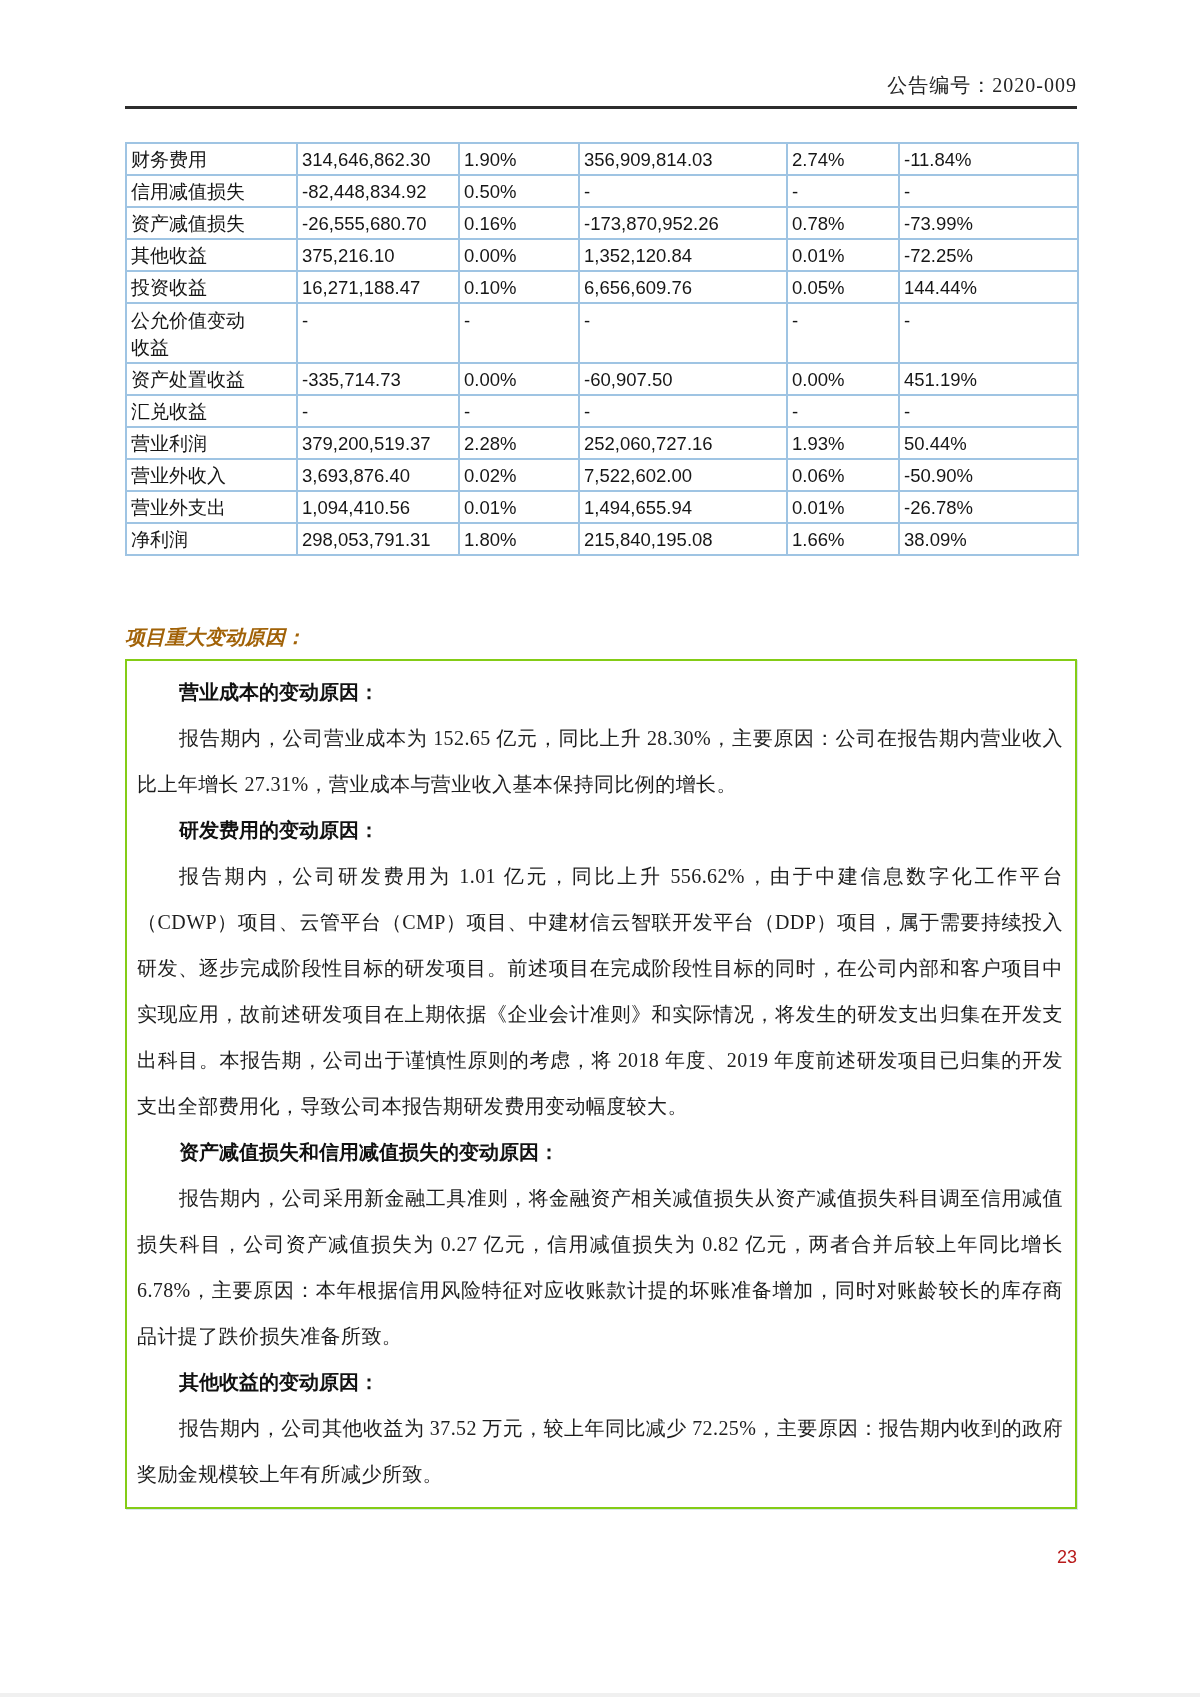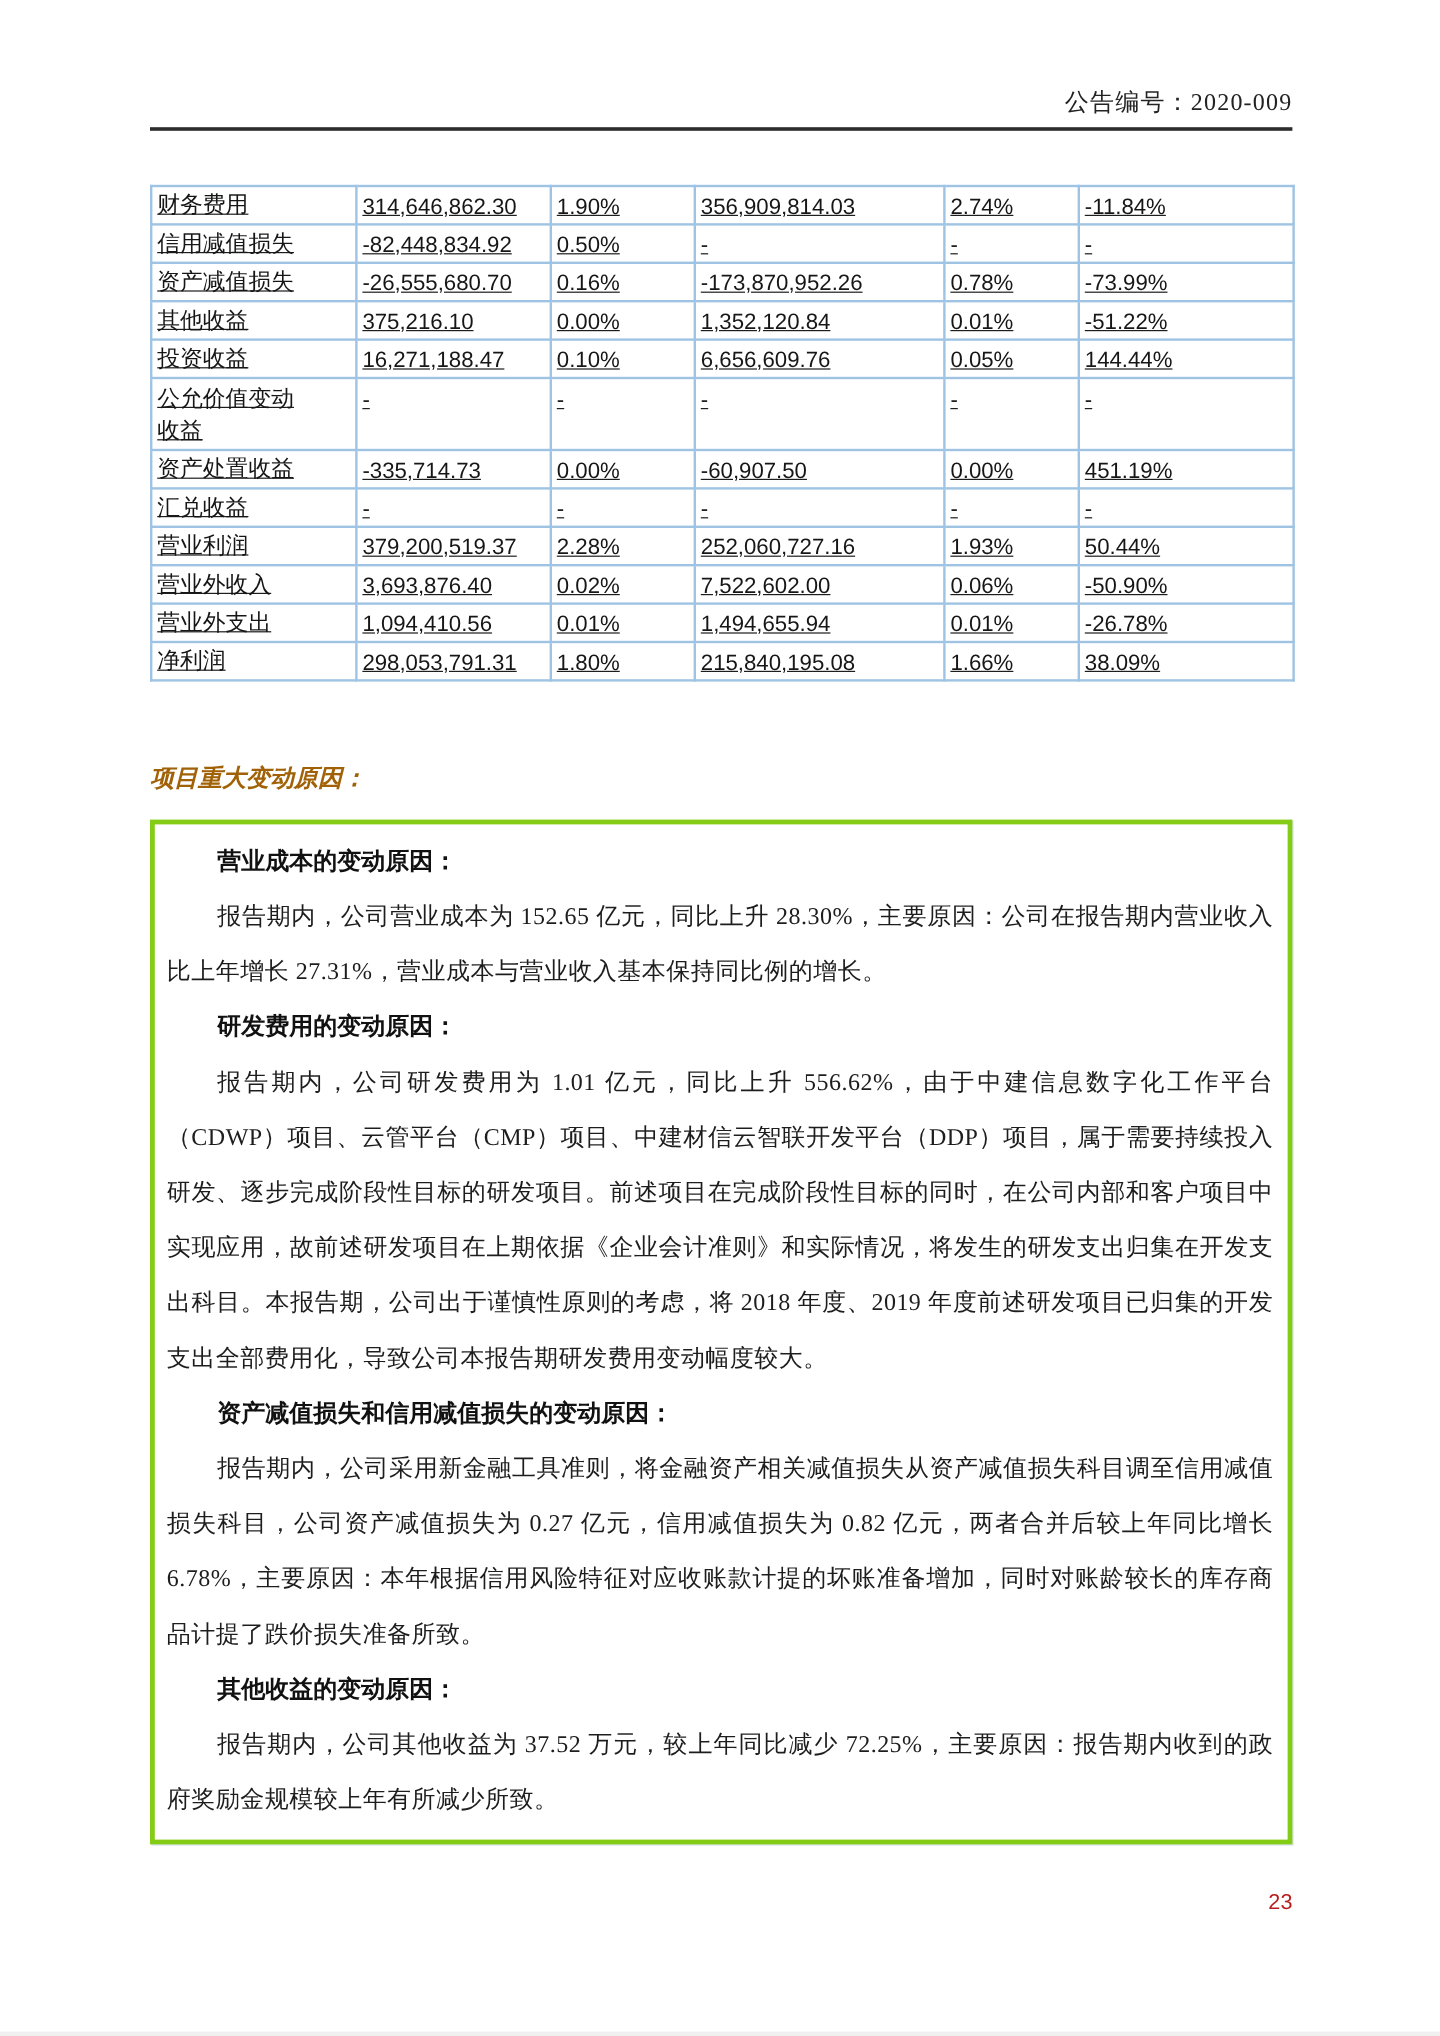--- a/index.html
+++ b/index.html
@@ -25,26 +25,25 @@
     color:#232323;
   }
   .header-rule{
     margin-top:7px;
     height:3px;
     background:#2d2d2d;
     border:none;
   }
   
   table.fin-table{
-    margin-top:45px;
+    margin-top:33px;
     width:952px;
     border-collapse:collapse;
     table-layout:fixed;
     font-size:19px;
-    text-decoration:underline;
   }
   table.fin-table td{
     border:2px solid #9fc4e3;
     height:28px;
     vertical-align:middle;
     padding:1px 4px;
     line-height:27px;
     color:#161616;
     overflow:hidden;
   }
@@ -67,22 +66,22 @@
   
   .section-title{
     margin-top:66px;
     font-weight:bold;
     font-size:20px;
     line-height:30px;
     color:#a16207;
     font-style:italic;
   }
   .reason-box{
-    margin-top:19px;
-    border:4px solid #84cc16;
+    margin-top:7px;
+    border:2px solid #84cc16;
     box-shadow:1px 1px 0 #d7e4ee;
     min-height:840px;
     padding:8px 12px 10px 10px;
     box-sizing:border-box;
   }
   .reason-heading{
     font-weight:bold;
     font-size:20px;
     line-height:46px;
     text-indent:42px;
@@ -155,21 +154,21 @@
     <td class="cell-num">-173,870,952.26</td>
     <td class="cell-num">0.78%</td>
     <td class="cell-num">-73.99%</td>
   </tr>
           <tr>
     <td class="cell-label">其他收益</td>
     <td class="cell-num">375,216.10</td>
     <td class="cell-num">0.00%</td>
     <td class="cell-num">1,352,120.84</td>
     <td class="cell-num">0.01%</td>
-    <td class="cell-num">-51.22%</td>
+    <td class="cell-num">-72.25%</td>
   </tr>
           <tr>
     <td class="cell-label">投资收益</td>
     <td class="cell-num">16,271,188.47</td>
     <td class="cell-num">0.10%</td>
     <td class="cell-num">6,656,609.76</td>
     <td class="cell-num">0.05%</td>
     <td class="cell-num">144.44%</td>
   </tr>
           <tr class="row-tall">

